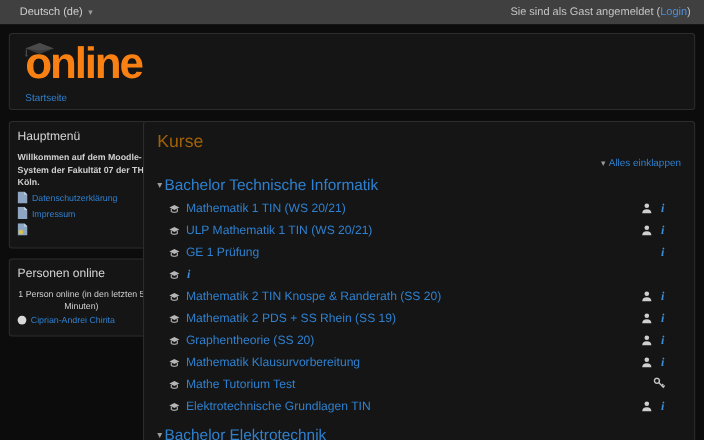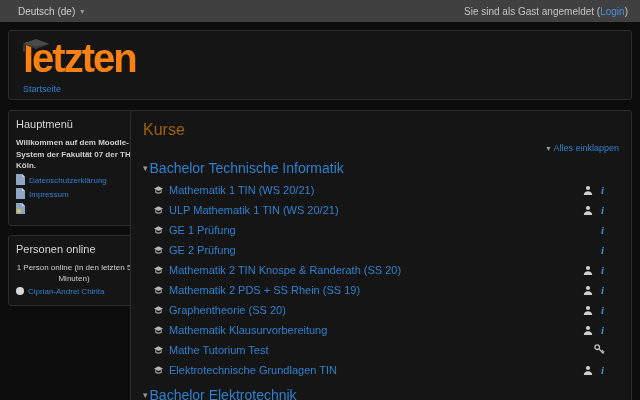--- a/index.html
+++ b/index.html
@@ -105,21 +105,21 @@
 </div>
 
 <div class="card header-card">
   <div class="logo">
     <svg class="cap" viewBox="0 0 30 16">
       <polygon points="2,7 15,2 28,7 15,12" fill="#3a3a3a"></polygon>
       <polygon points="2,7 15,2 28,7 15,9" fill="#4a4a4a"></polygon>
       <path d="M3,8 L3,13" stroke="#4a4a4a" stroke-width="1.2" fill="none"></path>
       <circle cx="3" cy="13.5" r="1" fill="#4a4a4a"></circle>
     </svg>
-    <span>letzten</span>
+    <span>online</span>
   </div>
   <a class="home-link">Startseite</a>
 </div>
 
 <div class="sidebar">
   <div class="card side-card">
     <div class="card-title">Hauptmenü</div>
     <div class="welcome">Willkommen auf dem Moodle-System der Fakultät 07 der TH Köln.</div>
     <div id="menu-links">
   <div class="menu-link">
@@ -207,21 +207,20 @@
     <span class="row-icons">
               <span class="ic-info">i</span>
             </span>
   </div>
 
   <div class="course-row">
     <svg class="cap-ic" viewBox="0 0 12 11">
       <polygon points="1,4 6,1.5 11,4 6,6.5" fill="#b5b5b5"></polygon>
       <path d="M3,5.3 L3,8 Q6,9.8 9,8 L9,5.3" fill="none" stroke="#9d9d9d" stroke-width="1.3"></path>
     </svg>
-    <a class="cname">GE 2 Prüfung</a>
     <span class="row-icons">
               <span class="ic-info">i</span>
             </span>
   </div>
 
   <div class="course-row">
     <svg class="cap-ic" viewBox="0 0 12 11">
       <polygon points="1,4 6,1.5 11,4 6,6.5" fill="#b5b5b5"></polygon>
       <path d="M3,5.3 L3,8 Q6,9.8 9,8 L9,5.3" fill="none" stroke="#9d9d9d" stroke-width="1.3"></path>
     </svg>

